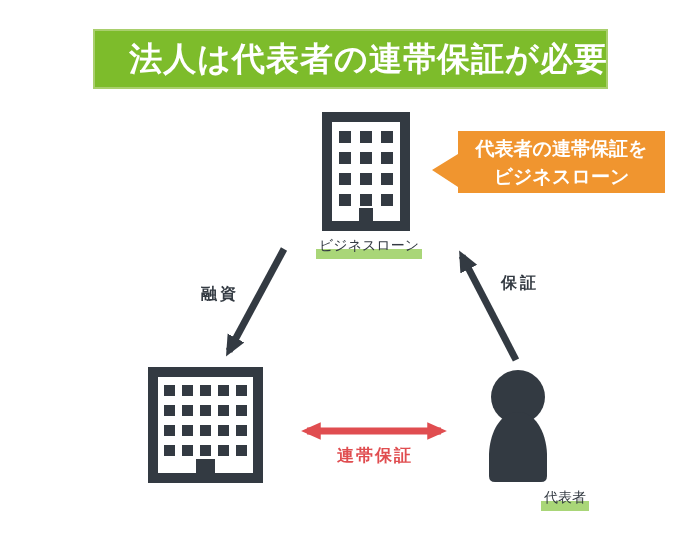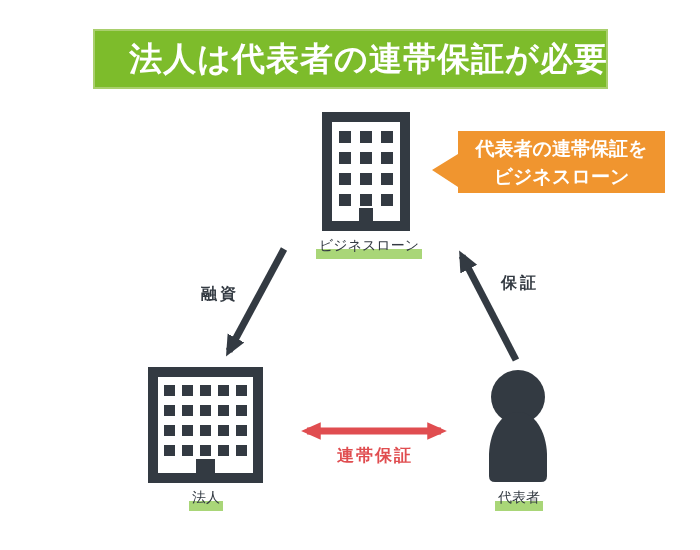--- a/index.html
+++ b/index.html
@@ -29,21 +29,21 @@
     position:absolute;color:var(--dark);font-weight:normal;font-size:14px;line-height:22px;
     text-align:center;white-space:nowrap;
   }
   .hl{
     display:inline-block;
     background:linear-gradient(transparent 62%, var(--hl) 62%);
     padding:0 3px 3px 3px;
   }
   .label-bizloan{left:269px;top:234px;width:200px;}
   .label-corp{left:136px;top:486px;width:140px;}
-  .label-rep{left:449px;top:486px;width:140px;}
+  .label-rep{left:449px;top:486px;width:140px;text-align:right;}
   .edge-label{
     position:absolute;color:var(--dark);font-weight:bold;font-size:16px;
     letter-spacing:3px;text-align:center;white-space:nowrap;
   }
   .label-financing{left:180px;top:284px;width:80px;}
   .label-guarantee{left:480px;top:273px;width:80px;}
   .label-joint{left:305px;top:444px;width:140px;color:var(--red);font-size:17px;letter-spacing:2px;}
   .bubble{
     position:absolute;left:458px;top:131px;width:207px;height:62px;
     background:var(--orange);color:#ffffff;font-weight:bold;font-size:19px;line-height:28px;
@@ -138,23 +138,20 @@
         <rect x="70" y="58" width="11" height="11"></rect>
         <rect x="88" y="58" width="11" height="11"></rect>
       <rect x="16" y="78" width="11" height="11"></rect>
         <rect x="34" y="78" width="11" height="11"></rect>
         <rect x="52" y="78" width="11" height="11"></rect>
         <rect x="70" y="78" width="11" height="11"></rect>
         <rect x="88" y="78" width="11" height="11"></rect>
       <rect x="48" y="92" width="19" height="14"></rect>
     </g>
   </svg>
-  <div class="label label-corp">
-    <span class="hl">法人</span>
-  </div>
 
   <svg class="arrow arrow-red" viewBox="0 0 152 20">
     <line x1="9" y1="10" x2="143" y2="10" stroke="#e04d50" stroke-width="7" marker-start="url(#ah-red)" marker-end="url(#ah-red)"></line>
   </svg>
   <div class="edge-label label-joint">連帯保証</div>
 
   <svg class="icon icon-person" viewBox="0 0 64 112">
     <circle cx="31" cy="27" r="27" fill="#333a42"></circle>
     <path d="M31,42 C15,42 3,60 2,84 L2,106 Q2,112 8,112 L54,112 Q60,112 60,106 L60,84 C59,60 47,42 31,42 Z" fill="#333a42"></path>
   </svg>

